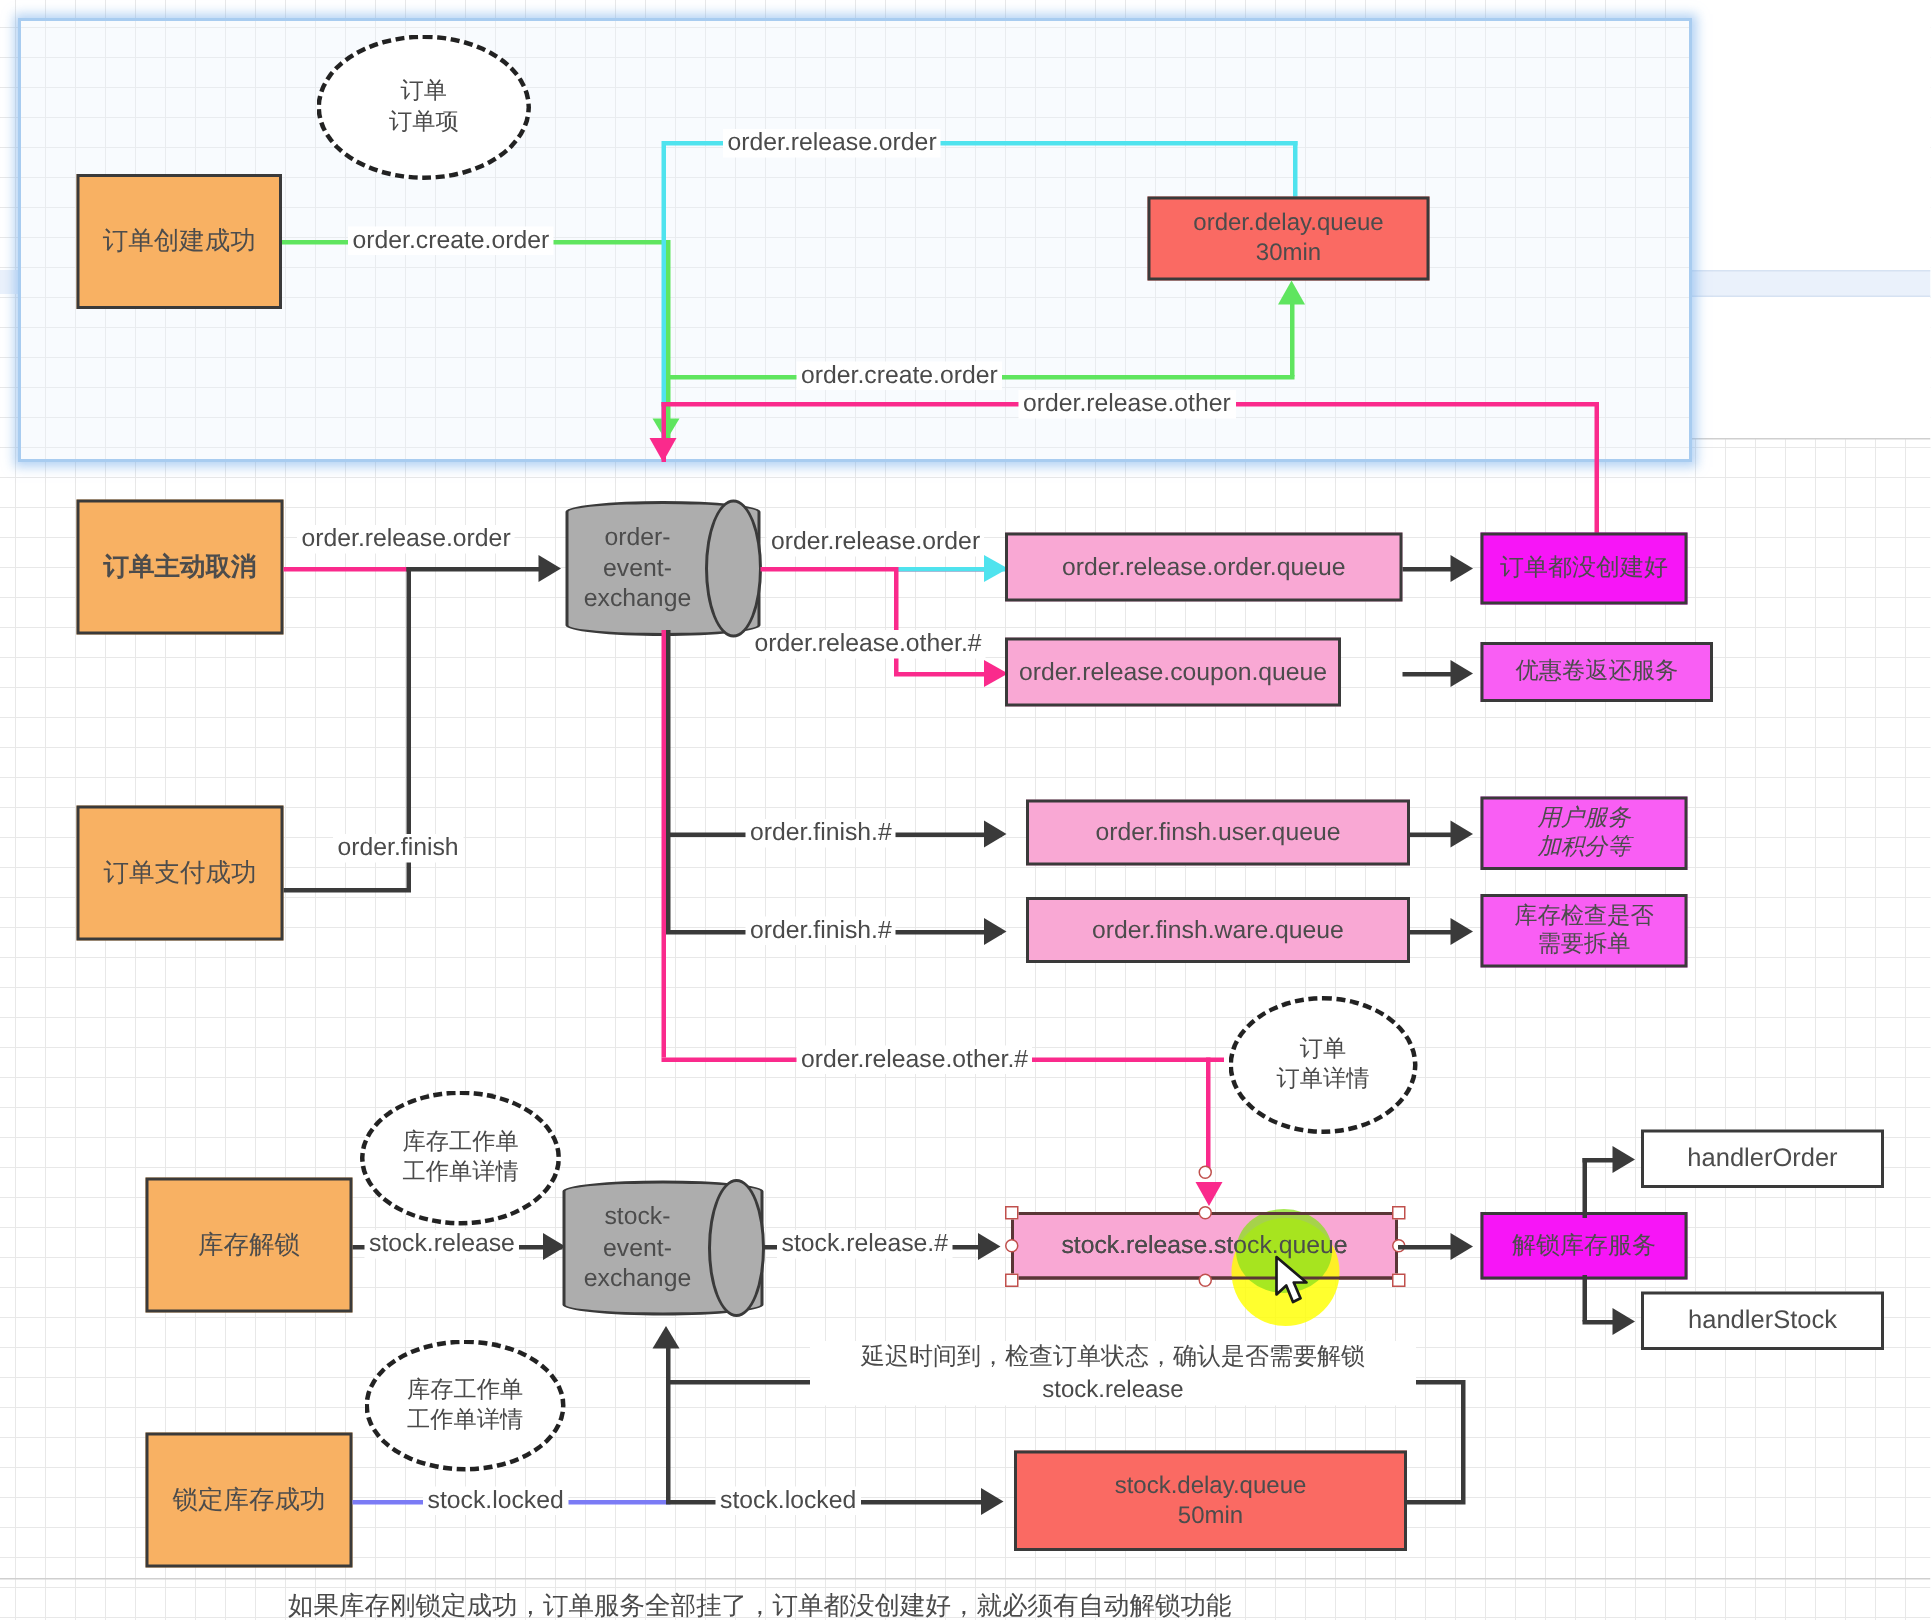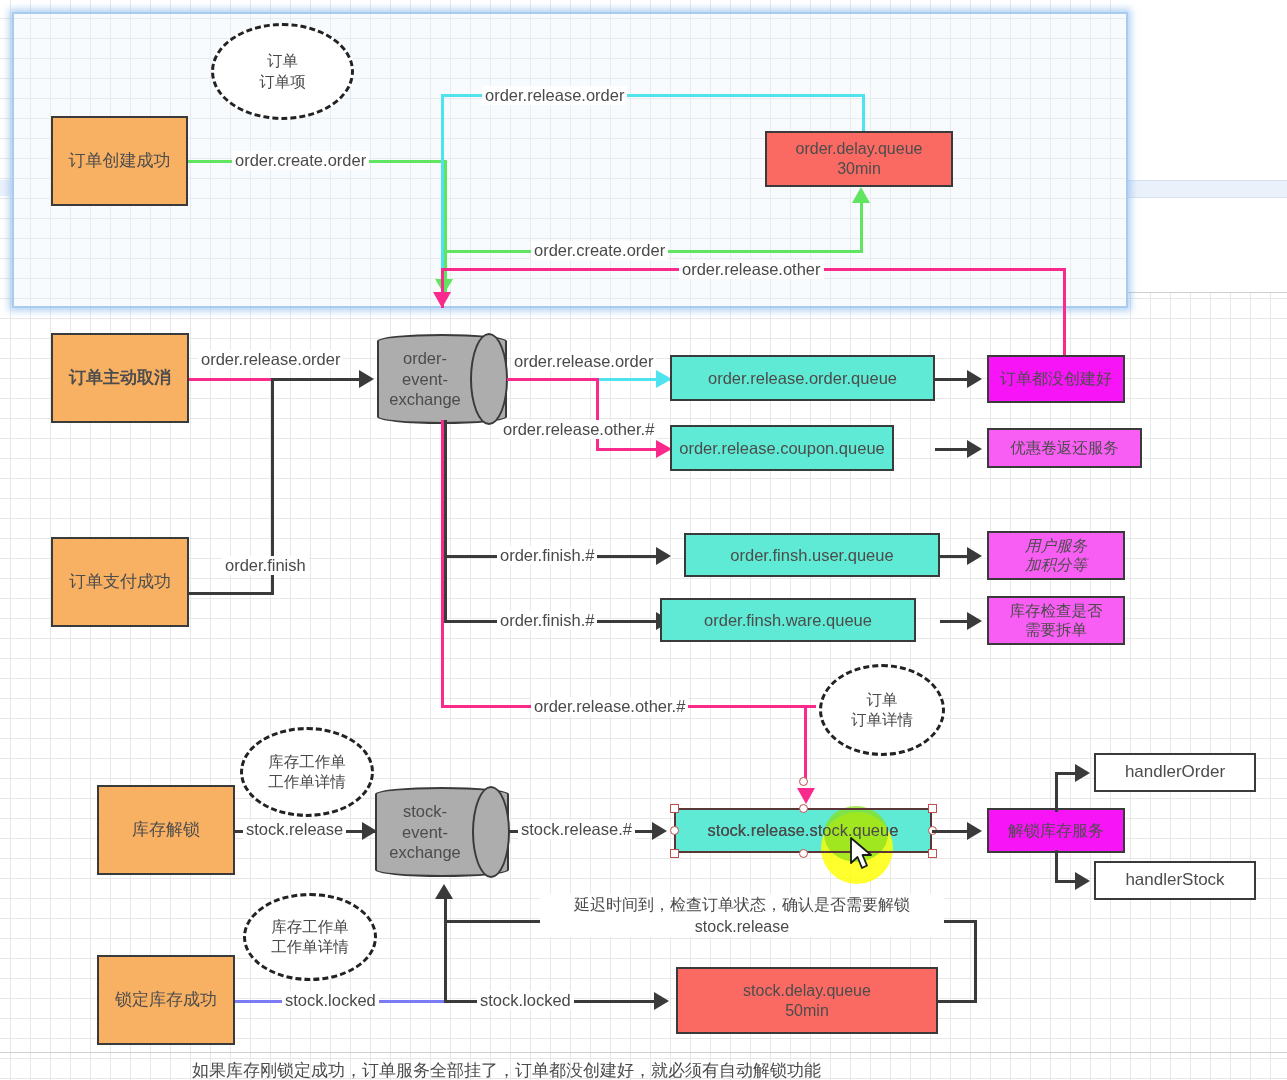--- a/index.html
+++ b/index.html
@@ -23,21 +23,21 @@
       border:2px solid #a8ccf0;background:rgba(235,244,253,.35);
       box-shadow:0 0 7px 3px rgba(120,175,235,.55);}
 
   
   .node{position:absolute;box-sizing:border-box;display:flex;
         align-items:center;justify-content:center;text-align:center;
         border:2px solid #3a3a3a;color:#4c4c4c;line-height:1.22;
         white-space:pre-line;}
   .orange{background:#f8b163;font-size:17px;}
   .red{background:#fa6a63;font-size:16px;}
-  .green{background:#5eead4;font-size:16.5px;}
+  .green{background:#f9a8d4;font-size:16.5px;}
   .magenta{background:#f715f7;font-size:16px;}
   .magenta-l{background:#f95ef4;font-size:15.5px;}
   .plain{background:#ffffff;font-size:17px;border:2px solid #3a3a3a;}
 
   
   .cyl{position:absolute;}
   .cyl .body{position:absolute;left:0;top:0;width:100%;height:100%;
      background:#adadad;border:2px solid #3a3a3a;border-radius:0 0 0 0;
      box-sizing:border-box;
      border-radius:50% / 8%;}
@@ -179,21 +179,21 @@
   <div class="ar ar-r" style="left:656px;top:547px;"></div>
   <div class="node green" style="left:684px;top:533px;width:256px;height:44px;">order.finsh.user.queue</div>
   <div class="ln h c-black" style="left:940px;top:555px;width:38px;"></div>
   <div class="ar ar-r" style="left:967px;top:547px;"></div>
   <div class="node magenta-l" style="left:987px;top:531px;width:138px;height:49px;font-style:italic;">用户服务
 加积分等</div>
 
   <div class="ln h c-black" style="left:444px;top:620px;width:224px;"></div>
   <div class="elab" style="left:497px;top:611px;">order.finish.#</div>
   <div class="ar ar-r" style="left:656px;top:612px;"></div>
-  <div class="node green" style="left:660px;top:598px;width:256px;height:44px;">order.finsh.ware.queue</div>
+  <div class="node green" style="left:684px;top:598px;width:256px;height:44px;">order.finsh.ware.queue</div>
   <div class="ln h c-black" style="left:940px;top:620px;width:38px;"></div>
   <div class="ar ar-r" style="left:967px;top:612px;"></div>
   <div class="node magenta-l" style="left:987px;top:596px;width:138px;height:49px;">库存检查是否
 需要拆单</div>
 
   <div class="ln h c-pink" style="left:441px;top:705px;width:375px;"></div>
   <div class="elab" style="left:531px;top:697px;">order.release.other.#</div>
   <div class="ln v c-pink" style="left:804px;top:705px;height:78px;"></div>
   <div class="ar ar-d-pink" style="left:797px;top:788px;"></div>
 

